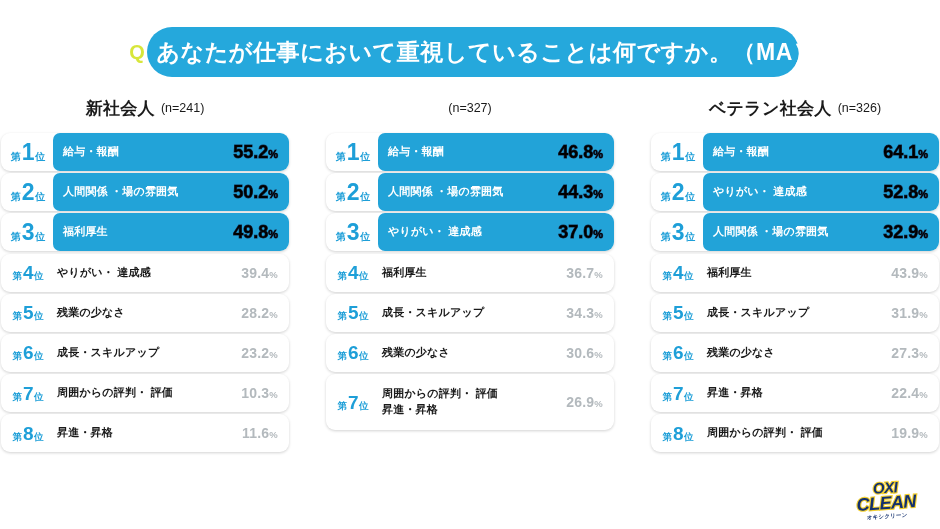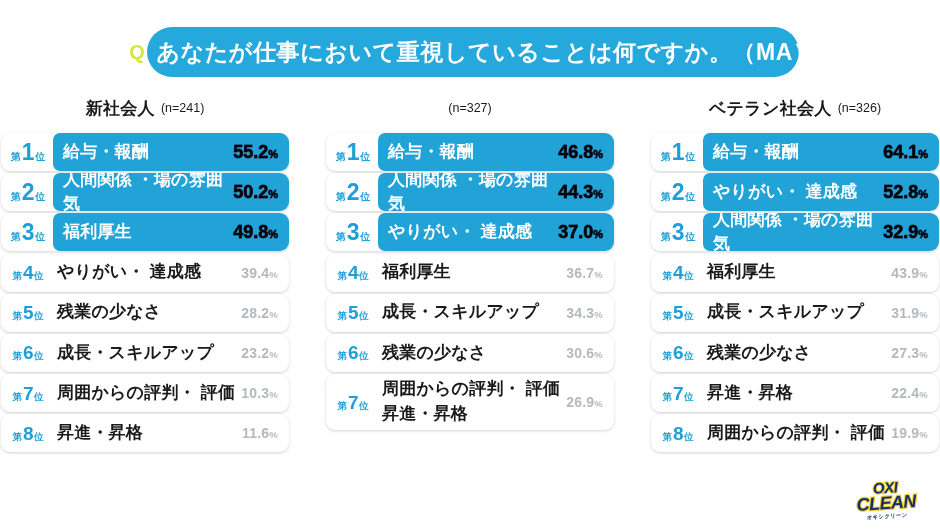--- a/index.html
+++ b/index.html
@@ -76,21 +76,21 @@
     display:flex; align-items:center;
     padding:0 11px 0 0;
   }
   .row.top .body {
     background:#22a3d8;
     border-radius:7px;
   }
 
   .label {
     flex:1 1 auto;
-    font-size:17px; font-weight:bold; color:#1a1a1a;
+    font-size:11px; font-weight:bold; color:#1a1a1a;
     padding-left:4px;
     letter-spacing:0.2px;
     line-height:1.45;
   }
   .row.top .label { color:#ffffff; padding-left:10px; }
   .label .ln { display:block; }
 
   .pct {
     flex:0 0 auto;
     font-size:14px; font-weight:bold; color:#b3b9bd;

